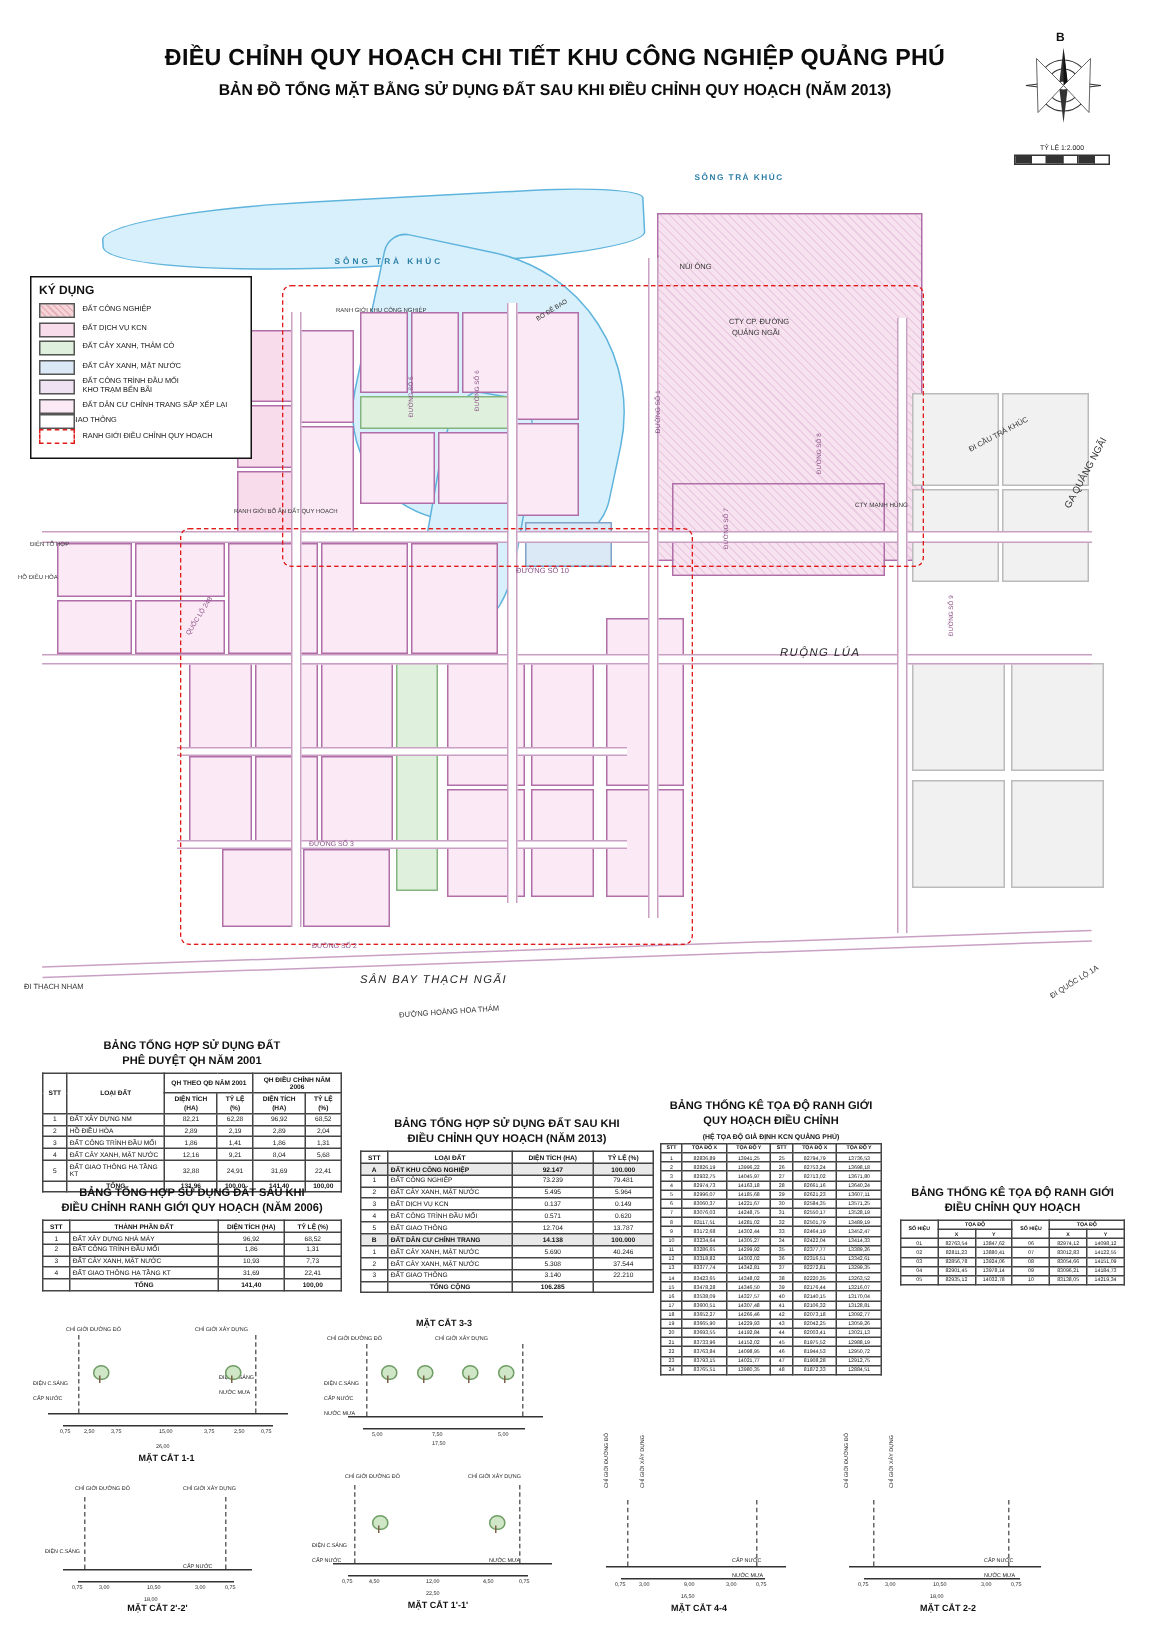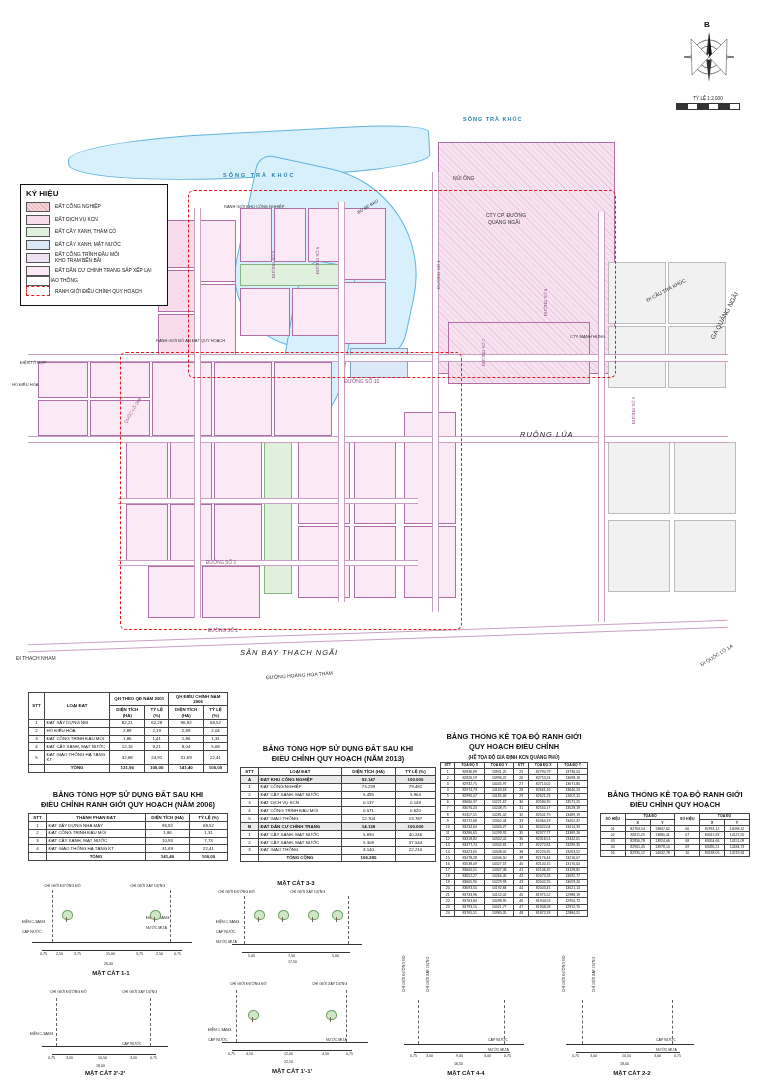--- a/index.html
+++ b/index.html
@@ -87,20 +87,22 @@
   .tree .crown{position:absolute;left:0;top:0;width:9px;height:8px;border-radius:50% 50% 45% 45%;background:#cfe6c7;border:.5px solid #6e9e64;}
   .tree .trunk{position:absolute;left:4px;top:7px;width:1px;height:5px;background:#7a6148;}
   .dimline{position:absolute;border-top:0.5px solid #333;}
 </style>
 </head>
 <body>
 
 <div class="page">
 
   <div class="title-block">
+    <div class="title-main">ĐIỀU CHỈNH QUY HOẠCH CHI TIẾT KHU CÔNG NGHIỆP QUẢNG PHÚ</div>
+    <div class="title-sub">BẢN ĐỒ TỔNG MẶT BẰNG SỬ DỤNG ĐẤT SAU KHI ĐIỀU CHỈNH QUY HOẠCH (NĂM 2013)</div>
   </div>
 
   <div class="compass">
     <div class="lbl-n">B</div>
     <svg width="62" height="58" viewBox="0 0 62 58">
       <g stroke="#333" stroke-width="0.7" fill="none">
         <circle cx="31" cy="29" r="17"></circle>
         <circle cx="31" cy="29" r="11"></circle>
       </g>
       <polygon points="31,4 34,29 31,54 28,29" fill="#333"></polygon>
@@ -227,21 +229,21 @@
     <div class="map-text" style="left:416px;top:160px;font-size:4.4px;color:#8a4f86;transform:rotate(-90deg);">ĐƯỜNG SỐ 1</div>
     <div class="map-text" style="left:252px;top:150px;font-size:4.2px;color:#8a4f86;transform:rotate(-90deg);">ĐƯỜNG SỐ 5</div>
     <div class="map-text" style="left:296px;top:146px;font-size:4.2px;color:#8a4f86;transform:rotate(-90deg);">ĐƯỜNG SỐ 6</div>
     <div class="map-text" style="left:462px;top:238px;font-size:4.2px;color:#8a4f86;transform:rotate(-90deg);">ĐƯỜNG SỐ 7</div>
     <div class="map-text" style="left:524px;top:188px;font-size:4.2px;color:#8a4f86;transform:rotate(-90deg);">ĐƯỜNG SỐ 8</div>
     <div class="map-text" style="left:612px;top:296px;font-size:4.2px;color:#8a4f86;transform:rotate(-90deg);">ĐƯỜNG SỐ 9</div>
     <div class="map-text" style="left:12px;top:248px;font-size:4px;">ĐIỆN TỔ HỢP</div>
     <div class="map-text" style="left:4px;top:270px;font-size:4px;">HỒ ĐIỀU HÒA</div>
 
     <div class="legend">
-      <h4>KÝ HIỆU</h4>
+      <h4>KÝ DỤNG</h4>
       <div class="legend-row">
         <span class="sw industrial"></span>
         <span>ĐẤT CÔNG NGHIỆP</span>
       </div>
       <div class="legend-row">
         <span class="sw service"></span>
         <span>ĐẤT DỊCH VỤ KCN</span>
       </div>
       <div class="legend-row">
         <span class="sw green"></span>
@@ -265,20 +267,22 @@
         <span>ĐƯỜNG GIAO THÔNG</span>
       </div>
       <div class="legend-row">
         <span class="sw bound"></span>
         <span>RANH GIỚI ĐIỀU CHỈNH QUY HOẠCH</span>
       </div>
     </div>
   </div>
 
   <div class="tbl-wrap" style="left:28px;top:692px;width:200px;">
+    <div class="tbl-title" style="white-space:pre-line">BẢNG TỔNG HỢP SỬ DỤNG ĐẤT
+PHÊ DUYỆT QH NĂM 2001</div>
     <table>
       <tbody>
           <tr>
         <th rowspan="2" style="width:12px">STT</th>
         <th rowspan="2">LOẠI ĐẤT</th>
         <th colspan="2">QH THEO QĐ NĂM 2001</th>
         <th colspan="2">QH ĐIỀU CHỈNH NĂM 2006</th>
       </tr>
       <tr>
         <th>DIỆN TÍCH (HA)</th>

